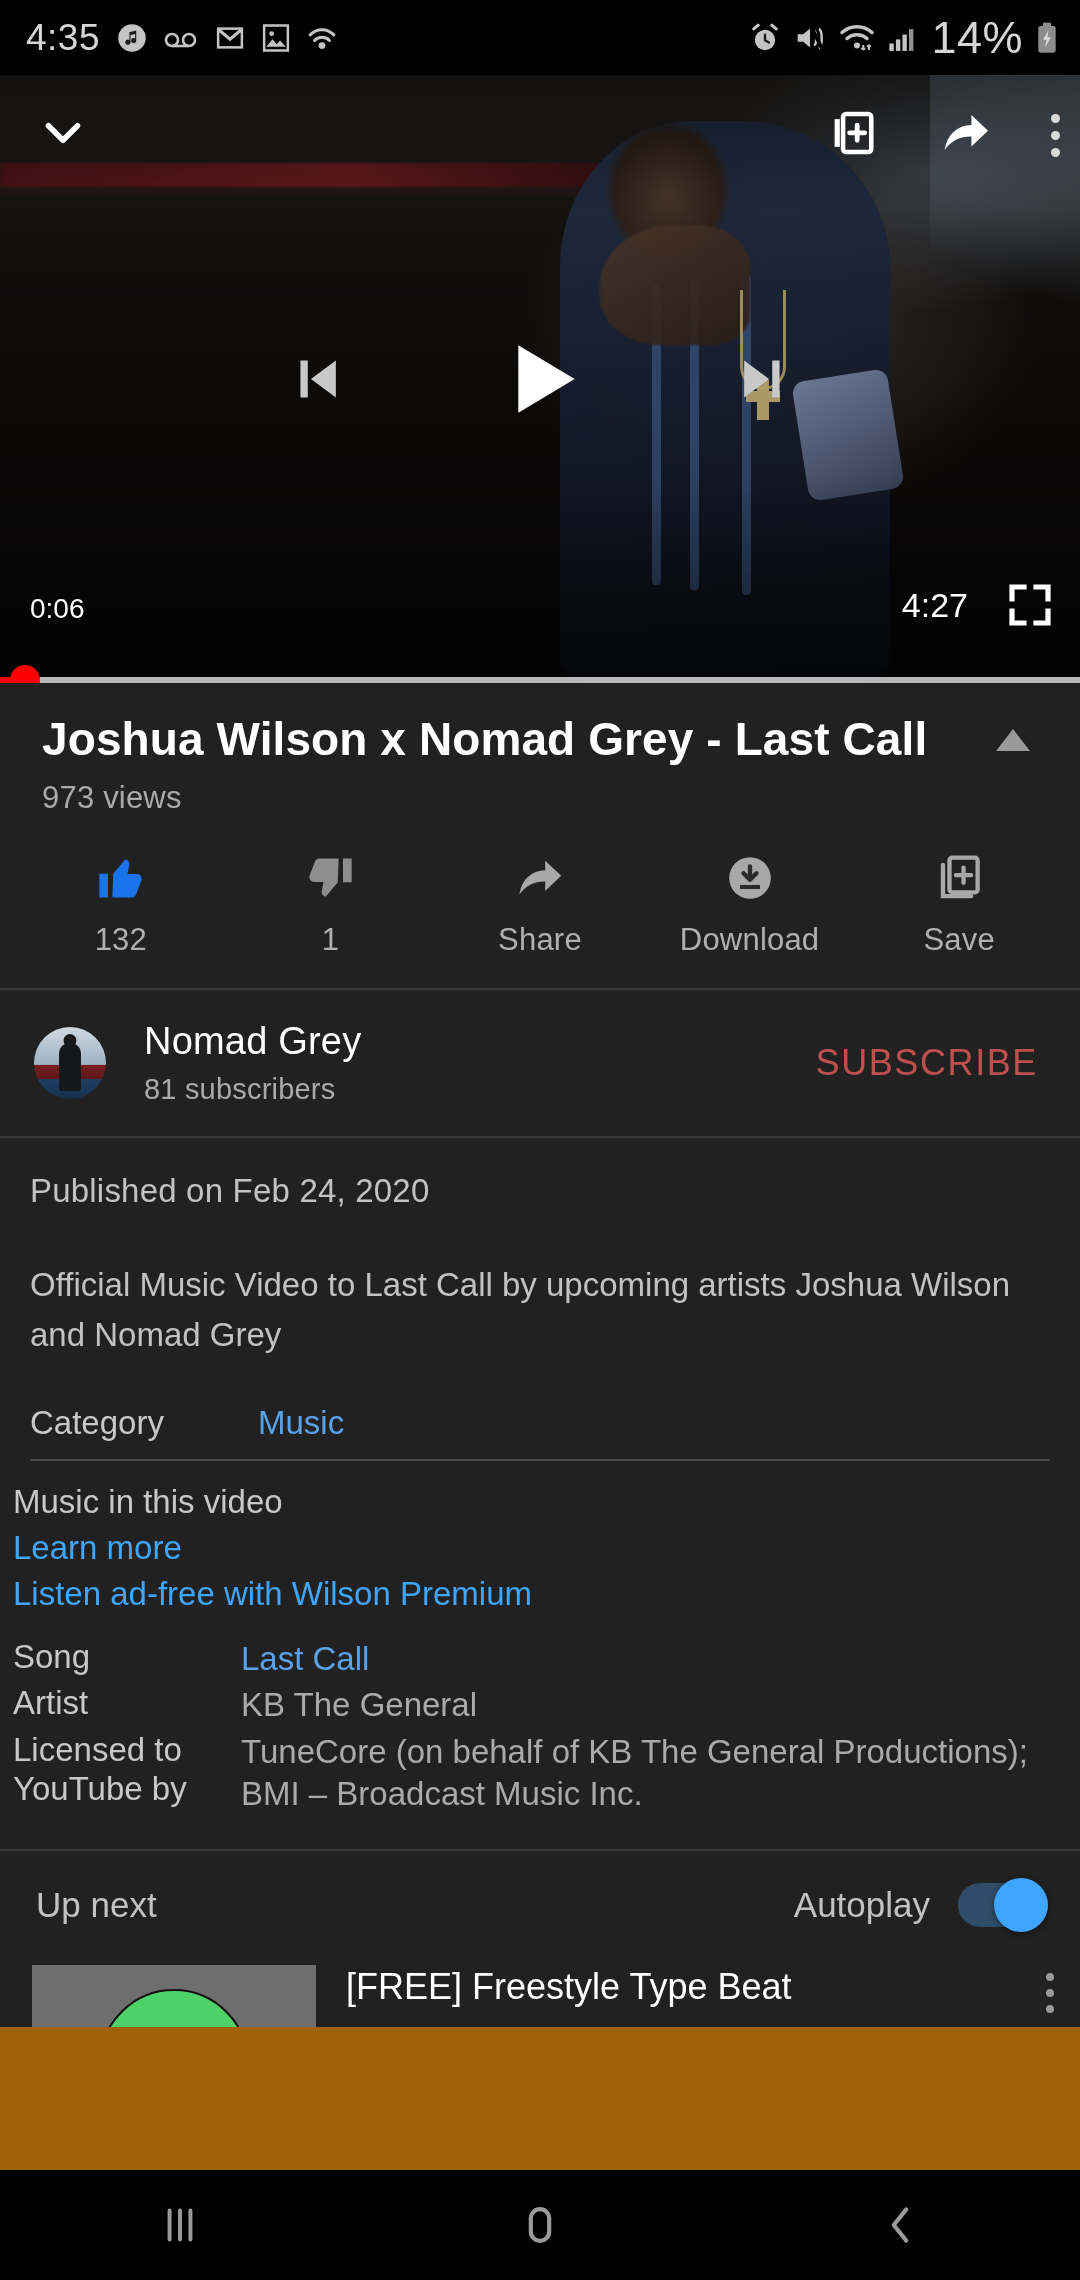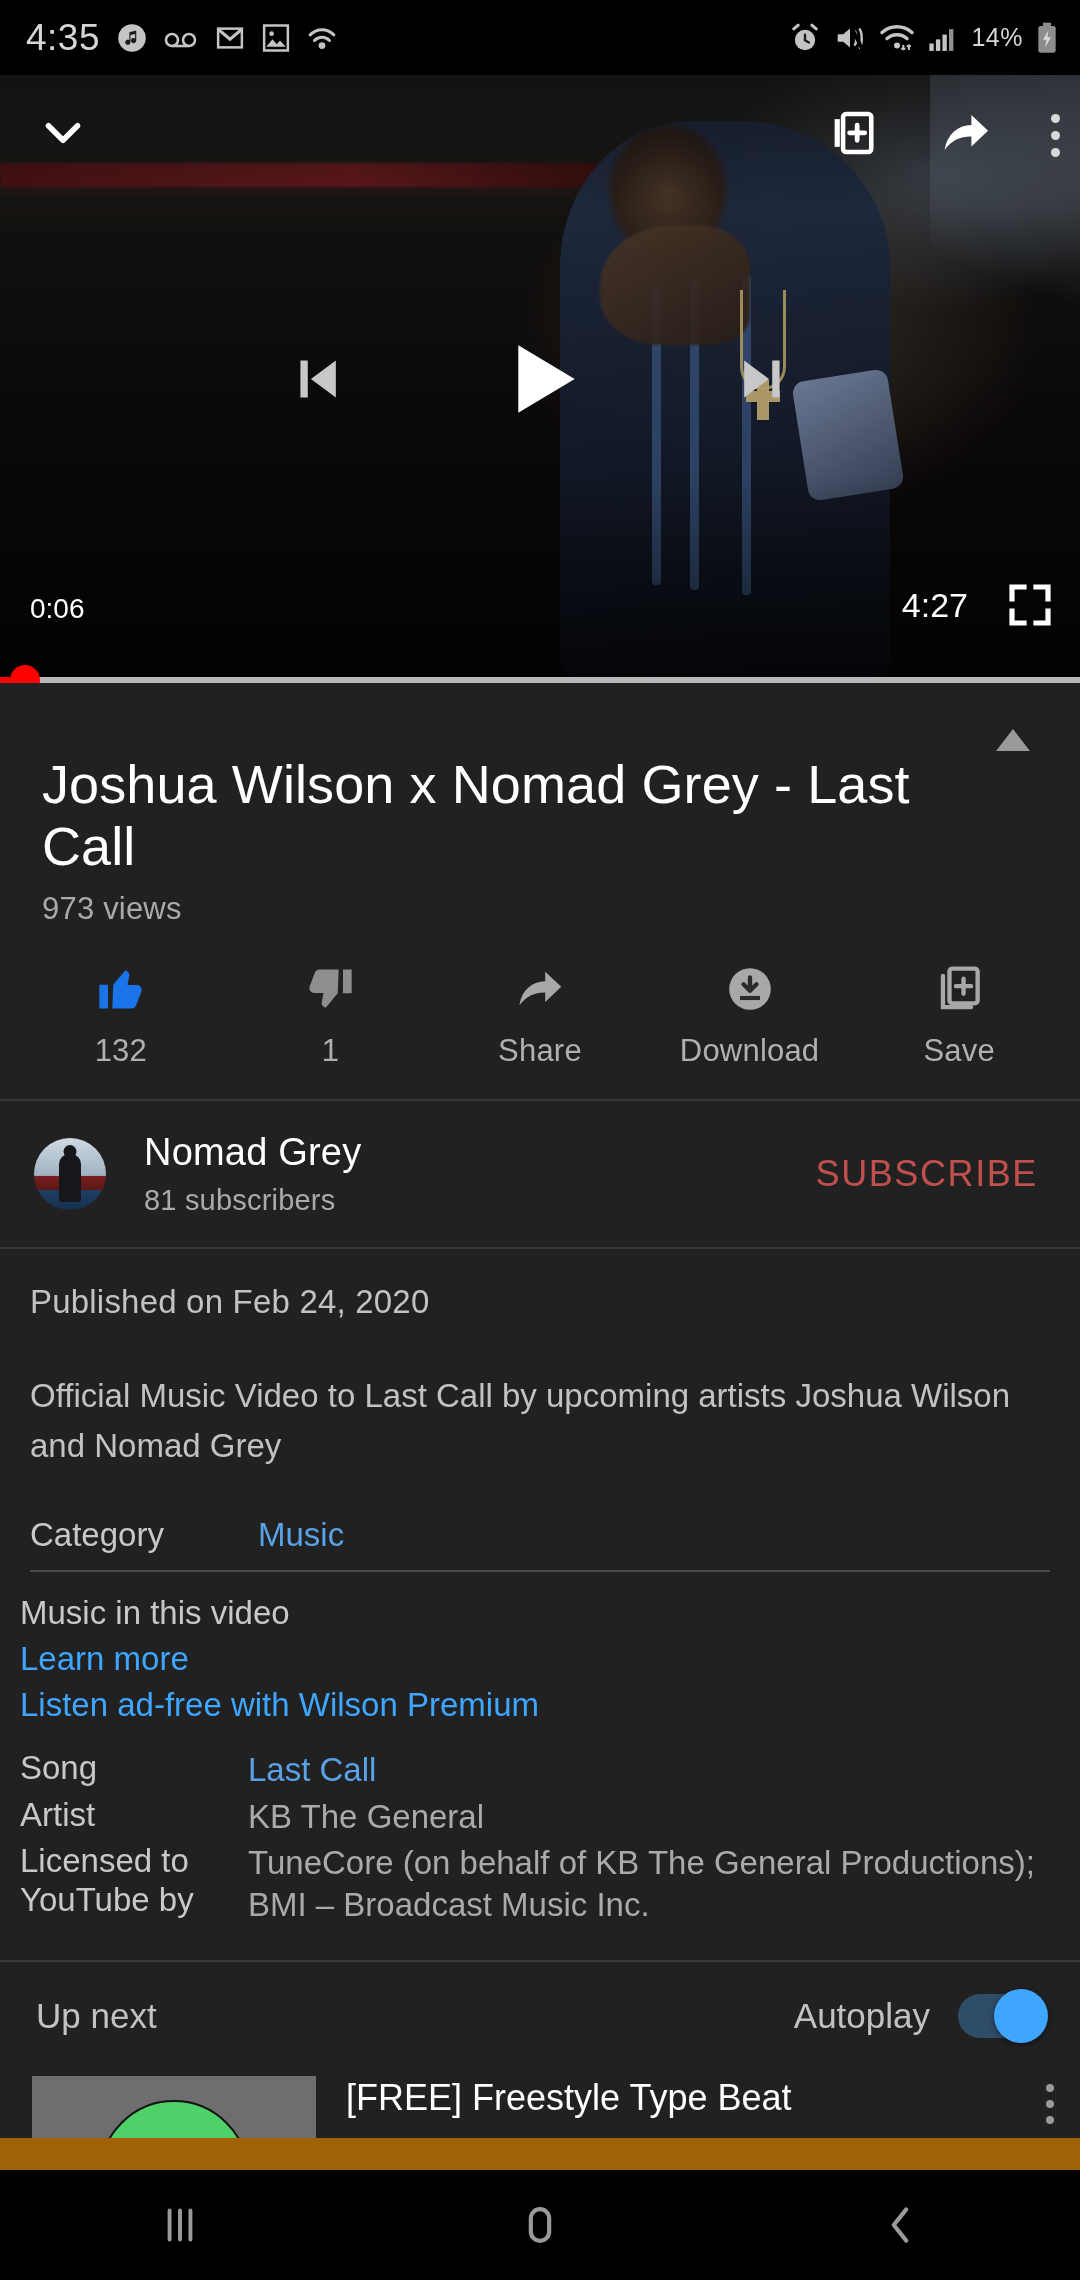--- a/index.html
+++ b/index.html
@@ -12,21 +12,21 @@
   .screen{ position:relative; width:1080px; height:2280px; background:#a16207; }
 
   
   .statusbar{
     position:absolute; top:0; left:0; width:1080px; height:75px;
     background:#000; display:flex; align-items:center;
   }
   .sb-left{ display:flex; align-items:center; gap:17px; margin-left:26px; }
   .sb-right{ display:flex; align-items:center; gap:13px; position:absolute; right:22px; }
   .sb-clock{ color:#d6d6d6; font-size:37px; letter-spacing:.5px; }
-  .sb-pct{ color:#d6d6d6; font-size:25px; letter-spacing:.5px; }
+  .sb-pct{ color:#d6d6d6; font-size:45px; letter-spacing:.5px; }
   .sb-ic{ display:inline-flex; align-items:center; justify-content:center; }
   .sb-ic svg{ display:block; }
 
   
   .player{
     position:absolute; top:75px; left:0; width:1080px; height:608px;
     overflow:hidden; background:#0a0a0a;
   }
   
   .vid-bg{
@@ -113,21 +113,21 @@
     position:absolute; top:-12px; width:30px; height:30px; border-radius:50%;
     background:#f00; transform:translateX(-50%);
   }
 
   
   .meta{
     position:absolute; top:683px; left:0; width:1080px; background:#212121;
   }
   .title-row{ display:flex; align-items:flex-start; padding:30px 32px 0 42px; }
   .vid-title{
-    flex:1; color:#fff; font-size:54px; font-weight:400; line-height:1.15; letter-spacing:.1px;margin-top:40px;
+    flex:1; color:#fff; font-size:46px; font-weight:700; line-height:1.15; letter-spacing:.1px;
   }
   .collapse-caret{ margin-top:16px; margin-right:18px; }
   .views{ color:#aaa; font-size:31px; padding:14px 0 0 42px; letter-spacing:.2px; }
 
   .actions{
     display:flex; align-items:flex-end; justify-content:space-around;
     padding:34px 16px 30px 16px;
   }
   .act{ display:flex; flex-direction:column; align-items:center; width:170px; cursor:pointer; }
   .act-ic{ height:56px; display:flex; align-items:center; justify-content:center; }
@@ -161,21 +161,21 @@
   .published{ color:#c2c2c2; font-size:33px; letter-spacing:.2px; }
   .desc-body{ color:#c2c2c2; font-size:33px; line-height:1.52; margin-top:50px; }
 
   .kv-table{ margin-top:44px; padding:0 30px 0 30px; }
   .kv-row{ display:flex; align-items:flex-start; }
   .kv-key{ width:228px; flex:0 0 228px; color:#c8c8c8; font-size:33px; line-height:1.18; }
   .kv-val{ flex:1; color:#aaa; font-size:33px; line-height:1.18; }
   .kv-val.link{ color:#5aa2e8; }
   .kv-sep{ height:2px; background:#4a4a4a; margin:16px 0 0 0; }
 
-  .music-block{ padding:0 20px; margin-top:22px; }
+  .music-block{ padding:0 13px; margin-top:22px; }
   .music-hdr{ color:#c8c8c8; font-size:33px; }
   .music-link{ color:#3ea6ff; font-size:33px; margin-top:8px; }
   .kv2{ margin-top:25px; }
   .kv2 .kv-row{ margin-top:4px; }
   .kv2 .kv-val{ line-height:1.28; }
 
   .upnext-sep{ height:2px; background:#383838; margin-top:34px; }
   .upnext{
     display:flex; align-items:center; justify-content:space-between;
     padding:0 36px; height:108px;

